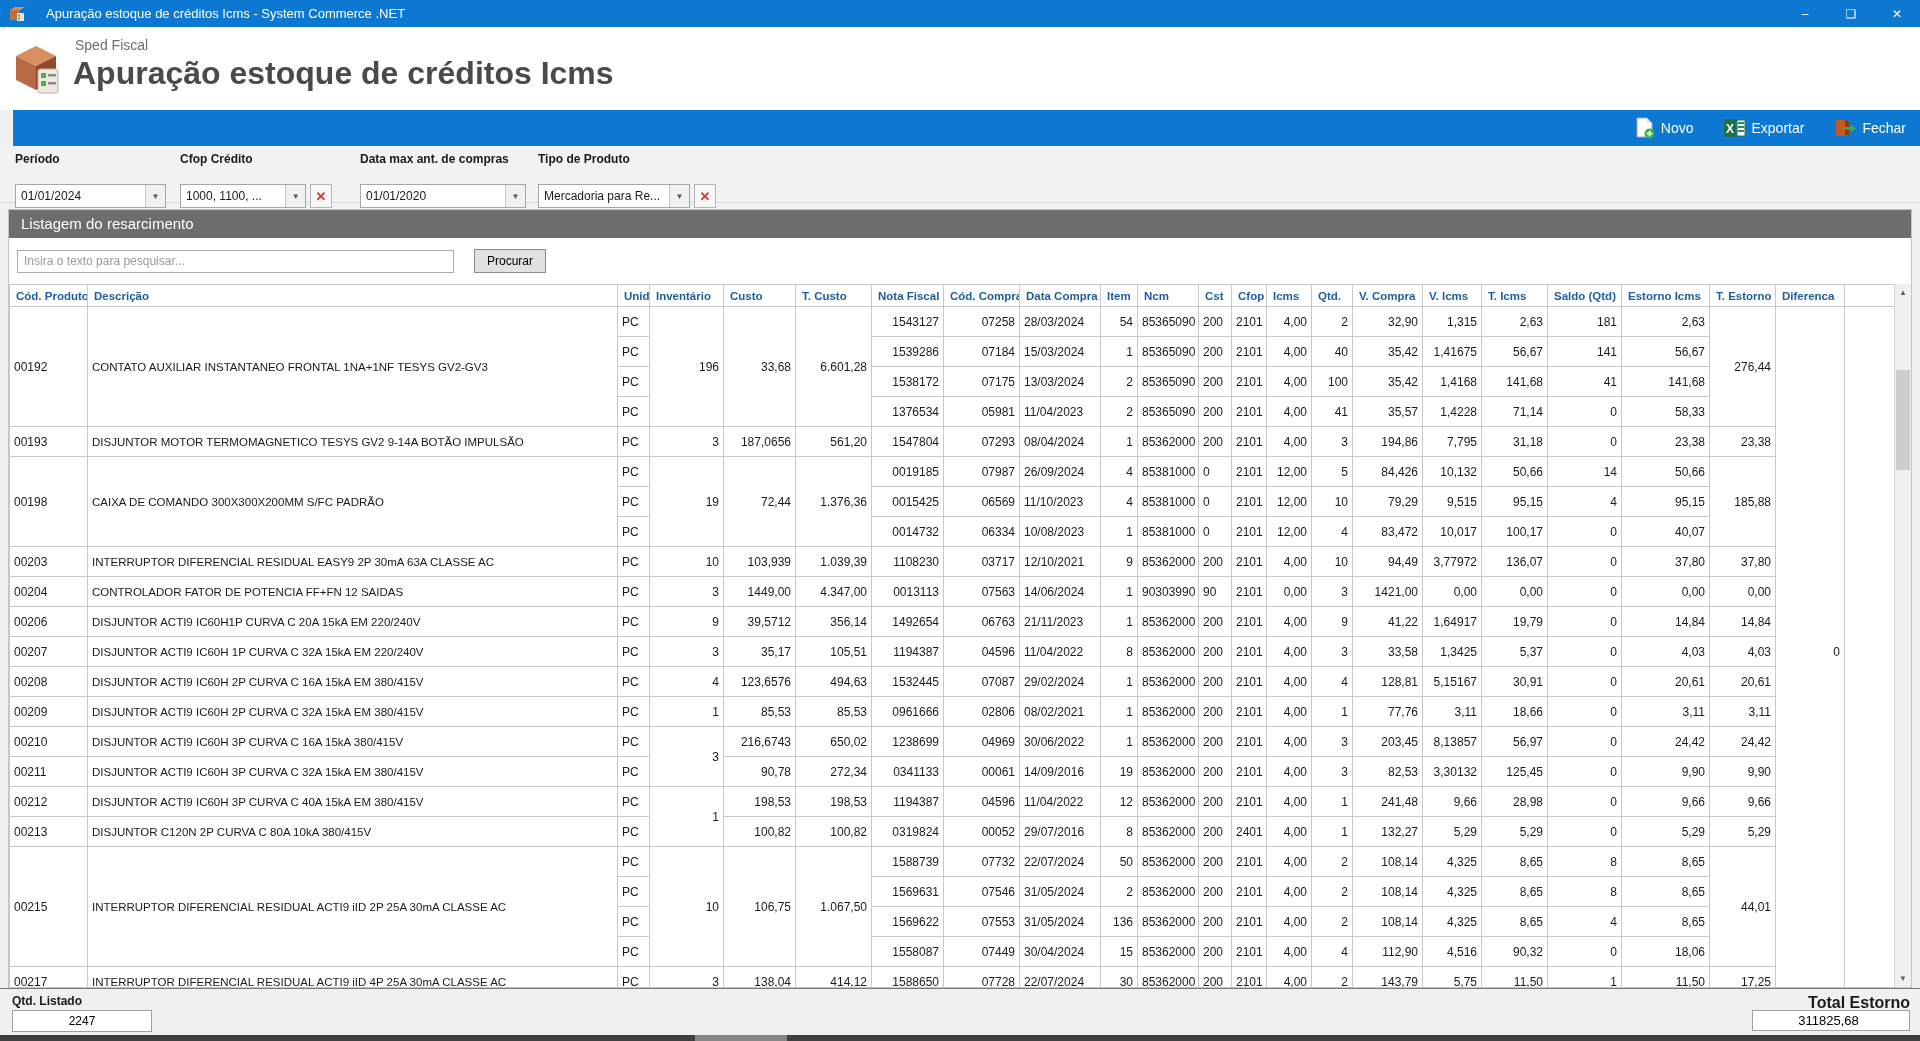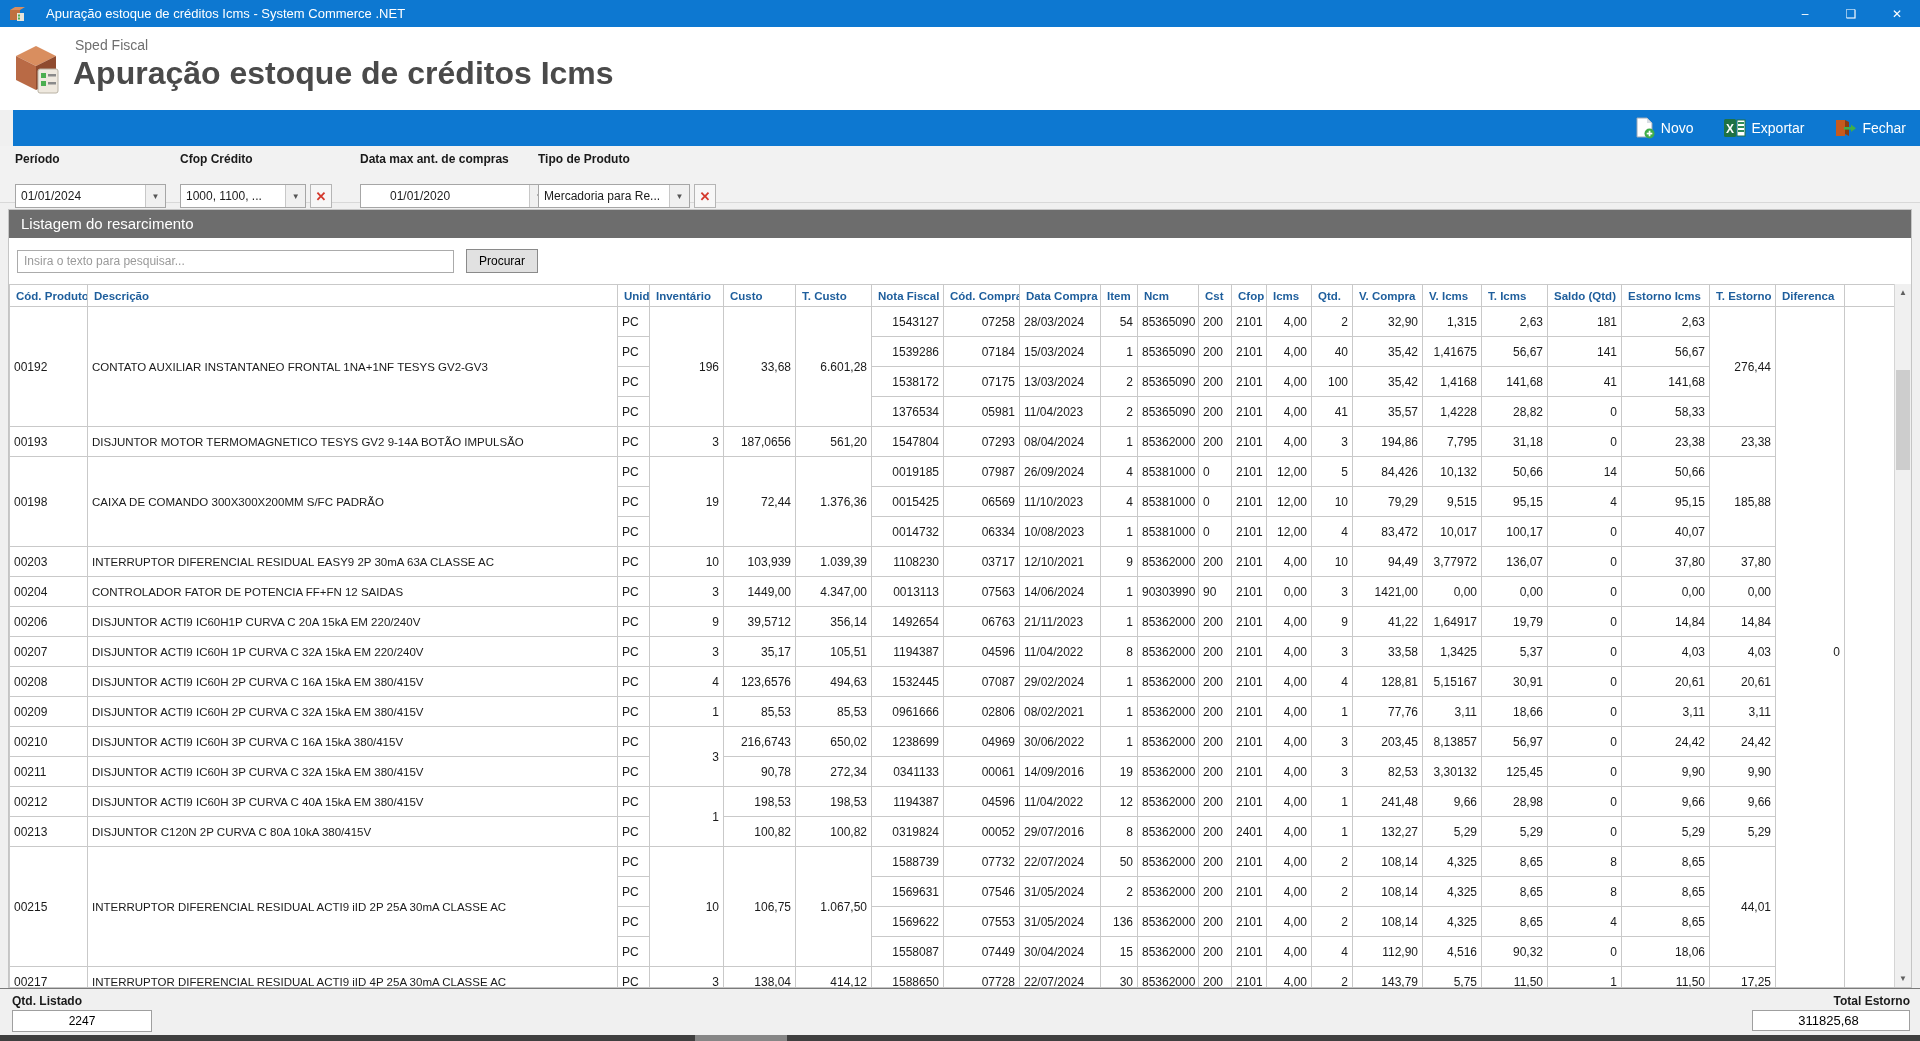--- a/index.html
+++ b/index.html
@@ -29,21 +29,21 @@
   .fg label { font-size:12px; font-weight:bold; color:#1a1a1a; margin-bottom:18px; white-space:nowrap; }
   .fgrow { display:flex; }
   .combo { display:flex; border:1px solid #a6a6a6; background:#fff; height:24px; }
   .combo input { border:0; outline:none; font-size:12px; padding:0 5px; font-family:inherit; color:#1a1a1a; min-width:0; }
   .dd { width:20px; background:#f0f0f0; border-left:1px solid #c8c8c8; display:flex; align-items:center; justify-content:center; font-size:8px; color:#555; cursor:pointer; }
   .clearx { width:22px; height:24px; margin-left:4px; background:#f7f7f7; border:1px solid #b5b5b5; color:#d4382c; font-weight:bold; font-size:13px; display:flex; align-items:center; justify-content:center; cursor:pointer; }
 
   
   .content { margin:6px 8px 0 8px; height:779px; background:#fff; border:1px solid #c5c5c5; position:relative; overflow:hidden; }
   .section-bar { height:28px; background:#6d6d6d; color:#fff; font-size:15px; line-height:28px; padding-left:12px; }
-  .search-row { height:46px; display:flex; align-items:center; padding-left:8px; background:#fff; }
+  .search-row { height:46px; display:flex; align-items:center; padding-left:8px; background:#fff;gap:8px; }
   .search-row input { width:437px; height:23px; border:1px solid #ababab; font-size:12px; padding:0 6px; color:#1a1a1a; font-family:inherit; outline:none; }
   .search-row input::placeholder { color:#9a9a9a; }
   .search-row button { margin-left:12px; height:24px; padding:0 12px; font-size:12px; background:#e1e1e1; border:1px solid #8a8a8a; font-family:inherit; cursor:pointer; }
 
   
   .table-wrap { position:absolute; top:74px; left:0; right:0; bottom:0; overflow:hidden; }
   table.grid { border-collapse:collapse; table-layout:fixed; width:1885px; font-size:12px; color:#1a1a1a; }
   table.grid th, table.grid td { border:1px solid #c9c9c9; white-space:nowrap; overflow:hidden; }
   table.grid th { height:22px; color:#1e5e9c; font-weight:bold; font-size:11.5px; text-align:left; padding:2px 4px 2px 6px; background:#fff; }
   table.grid td { height:30px; padding:2px 4px; background:#fff; vertical-align:middle; }
@@ -55,21 +55,21 @@
   .vscroll { position:absolute; top:0; right:0; width:17px; bottom:0; background:#f0f0f0; border-left:1px solid #d5d5d5; }
   .varrow { position:absolute; left:0; width:16px; height:17px; display:flex; align-items:center; justify-content:center; font-size:8px; color:#606060; }
   .varrow.up { top:0; }
   .varrow.down { bottom:0; }
   .vthumb { position:absolute; left:1px; width:14px; top:86px; height:100px; background:#cdcdcd; }
 
   
   .status-bar { height:53px; background:#f0f0f0; border-top:1px solid #7a7a7a; position:relative; }
   .qtd-label { position:absolute; left:12px; top:5px; font-size:12px; font-weight:bold; color:#1a1a1a; }
   .qtd-input { position:absolute; left:12px; top:21px; width:140px; height:22px; border:1px solid #9f9f9f; font-size:12px; text-align:center; font-family:inherit; }
-  .total-label { position:absolute; right:10px; top:5px; font-size:12px; font-weight:bold; color:#1a1a1a; }
+  .total-label { position:absolute; right:10px; top:5px; font-size:16px; font-weight:bold; color:#1a1a1a; }
   .total-input { position:absolute; right:10px; top:21px; width:158px; height:21px; border:1px solid #9f9f9f; font-size:13px; text-align:center; padding-right:5px; font-family:inherit; }
   .bottom-strip { position:absolute; bottom:0; left:0; right:0; height:6px; background:#3f3f3f; }
   .bottom-strip .seg { position:absolute; left:695px; width:92px; height:6px; background:#868686; }
 </style>
 </head>
 <body>
 
 <div class="titlebar">
   <svg class="appicon" viewBox="0 0 16 16">
     <rect x="1" y="4" width="10" height="10" fill="#c0703f"></rect>
@@ -150,21 +150,21 @@
       <div class="combo" style="width:126px;">
         <input style="width: 105px;" value="1000, 1100, ...">
         <div class="dd">▼</div>
       </div>
       <div class="clearx">✕</div>
     </div>
   </div>
   <div class="fg" style="width:165px; margin-right:13px;">
     <label>Data max ant. de compras</label>
     <div class="fgrow">
-      <div class="combo" style="width:190px;padding-left:24px;">
+      <div class="combo" style="width:190px;">
         <input style="width: 144px;" value="01/01/2020">
         <div class="dd">▼</div>
       </div>
     </div>
   </div>
   <div class="fg" style="width:205px;">
     <label>Tipo de Produto</label>
     <div class="fgrow">
       <div class="combo" style="width:152px;">
         <input style="width: 131px;" value="Mercadoria para Re...">
@@ -301,21 +301,21 @@
             <td class="ar">05981</td>
             <td class="al">11/04/2023</td>
             <td class="ar">2</td>
             <td class="al">85365090</td>
             <td class="al">200</td>
             <td class="ar">2101</td>
             <td class="ar">4,00</td>
             <td class="ar">41</td>
             <td class="ar">35,57</td>
             <td class="ar">1,4228</td>
-            <td class="ar">28,82</td>
+            <td class="ar">71,14</td>
             <td class="ar">0</td>
             <td class="ar">58,33</td>
           </tr>
           <tr>
             <td class="al cell-cod">00193</td>
             <td class="al cell-desc">DISJUNTOR MOTOR TERMOMAGNETICO TESYS GV2 9-14A BOTÃO IMPULSÃO</td>
             <td class="al">PC</td>
             <td class="ar">3</td>
             <td class="ar">187,0656</td>
             <td class="ar">561,20</td>

